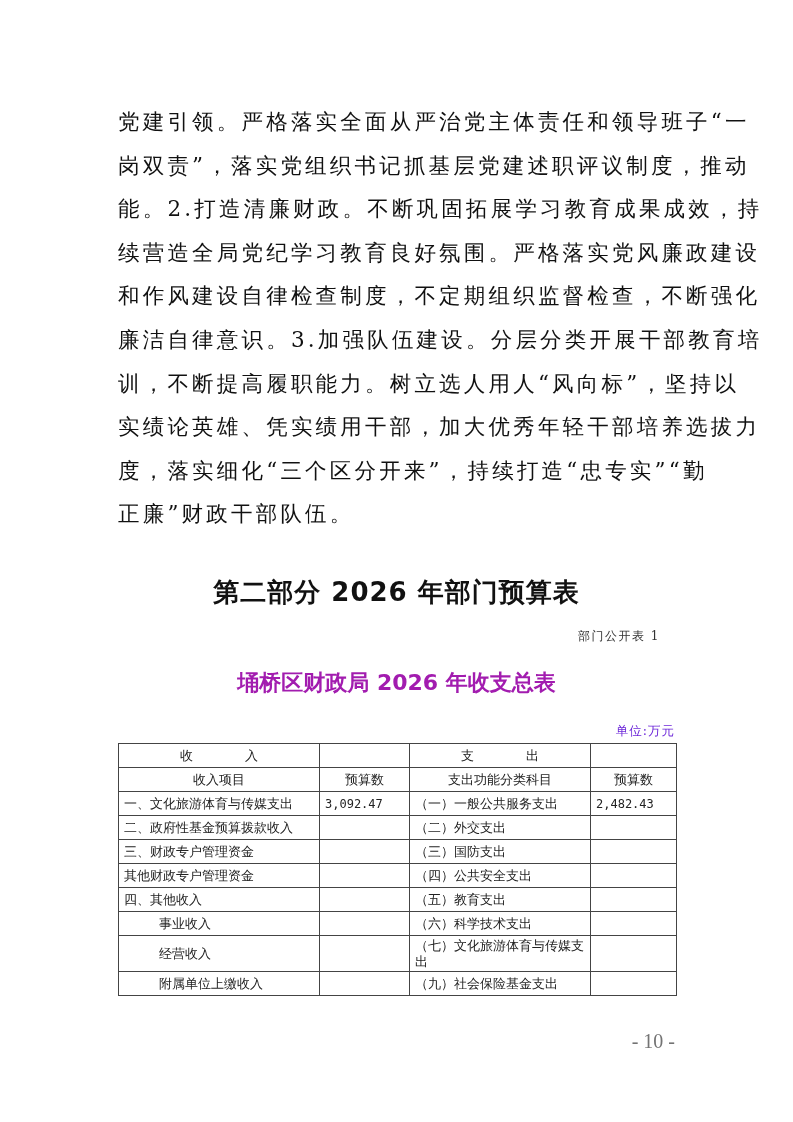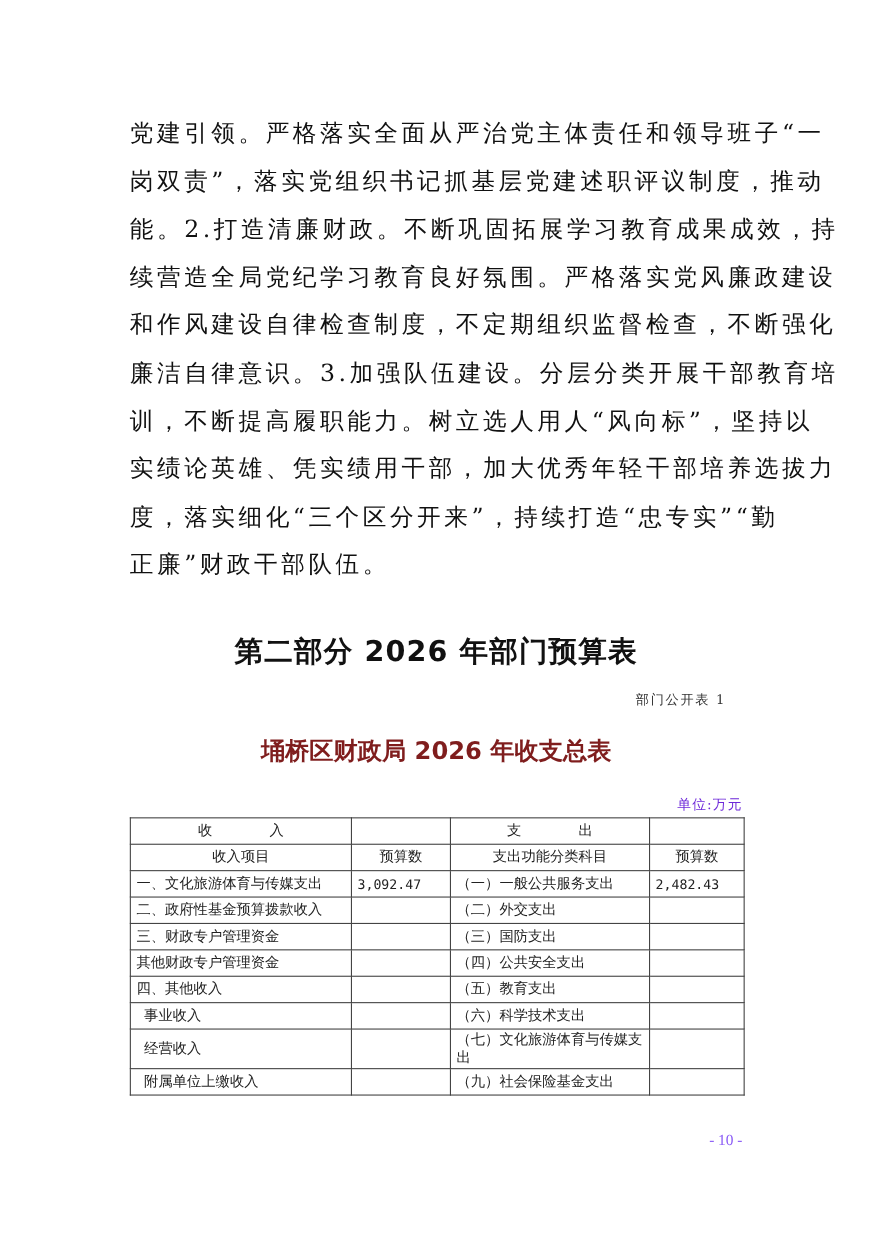--- a/index.html
+++ b/index.html
@@ -1,30 +1,30 @@
 <!DOCTYPE html>
 <html><head>
 <meta charset="utf-8">
 <style>
   html, body { margin: 0; padding: 0; background: #ffffff; }
   body { width: 793px; height: 1122px; position: relative; overflow: hidden; color: #111; font-family: "DejaVu Serif", "Liberation Serif", serif; }
   .para { position: absolute; left: 118px; width: 560px; top: 100px; }
   .para .line { height: 43.6px; font-size: 21.5px; line-height: 43.6px; letter-spacing: 3.2px; white-space: nowrap; color: #111; }
   .section-title { position: absolute; left: 0; width: 793px; top: 575px; text-align: center; font-size: 26px; font-family: "DejaVu Sans", "Liberation Sans", sans-serif; color: #111; letter-spacing: 1px; font-weight: bold; }
   .table-tag { position: absolute; right: 133px; top: 628px; font-size: 12px; letter-spacing: 1.5px; color: #333; }
-  .table-title { position: absolute; left: 0; width: 793px; top: 668px; text-align: center; font-size: 22px; font-weight: bold; font-family: "DejaVu Sans", "Liberation Sans", sans-serif; color: #7f1d1d; }
+  .table-title { position: absolute; left: 0; width: 793px; top: 668px; text-align: center; font-size: 22px; font-weight: bold; font-family: "DejaVu Sans", "Liberation Sans", sans-serif; color: #a21caf; }
   .unit { position: absolute; right: 118px; top: 723px; font-size: 12.5px; letter-spacing: 1px; color: #6d28d9; margin-left: 18px; }
   table.budget { position: absolute; left: 118px; top: 743px; border-collapse: collapse; table-layout: fixed; width: 558px; font-size: 13px; color: #222; }
   table.budget td { border: 1.2px solid #444; padding: 0 5px; height: 23px; line-height: 16px; overflow: hidden; }
   table.budget td.c { text-align: center; }
   table.budget td.r { font-family: "DejaVu Sans Mono", "Liberation Mono", monospace; font-size: 12px; }
-  table.budget td.ind { padding-left: 12px; }
+  table.budget td.ind { padding-left: 40px; }
   table.budget tr.tall td { height: 35px; }
   .col1 { width: 201px; } .col2 { width: 90px; } .col3 { width: 181px; } .col4 { width: 86px; }
-  .page-num { position: absolute; right: 118px; top: 1030px; font-size: 14px; color: #8b5cf6; font-family: "Liberation Serif", serif; }
+  .page-num { position: absolute; right: 118px; top: 1030px; font-size: 20px; color: #737373; font-family: "Liberation Serif", serif; }
 </style>
 </head>
 <body>
 
 <div class="para">
   <div class="line">党建引领。严格落实全面从严治党主体责任和领导班子“一</div>
   <div class="line">岗双责”，落实党组织书记抓基层党建述职评议制度，推动</div>
   <div class="line">能。2.打造清廉财政。不断巩固拓展学习教育成果成效，持</div>
   <div class="line">续营造全局党纪学习教育良好氛围。严格落实党风廉政建设</div>
   <div class="line">和作风建设自律检查制度，不定期组织监督检查，不断强化</div>

